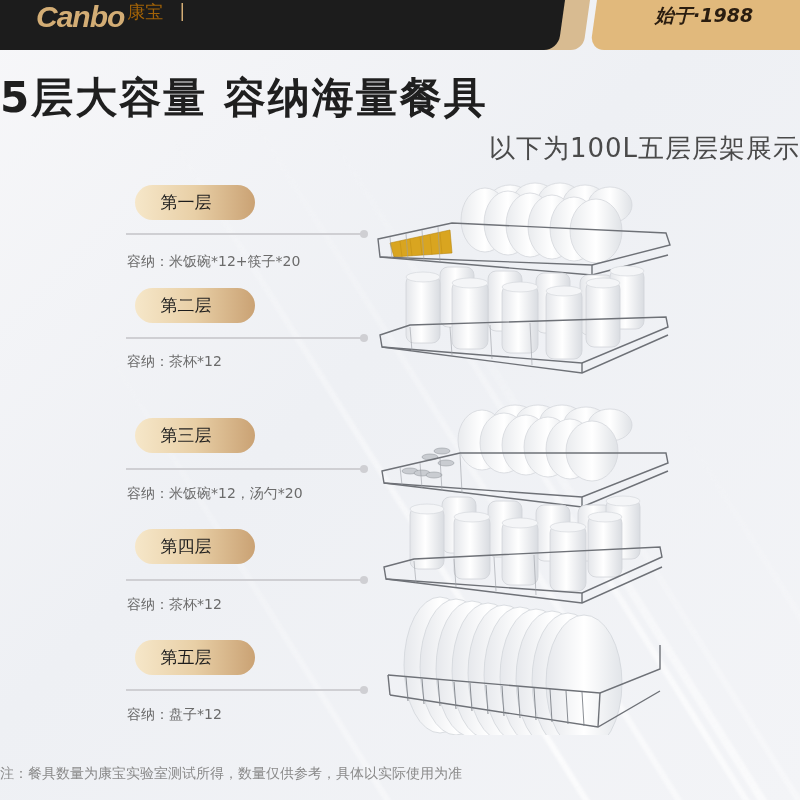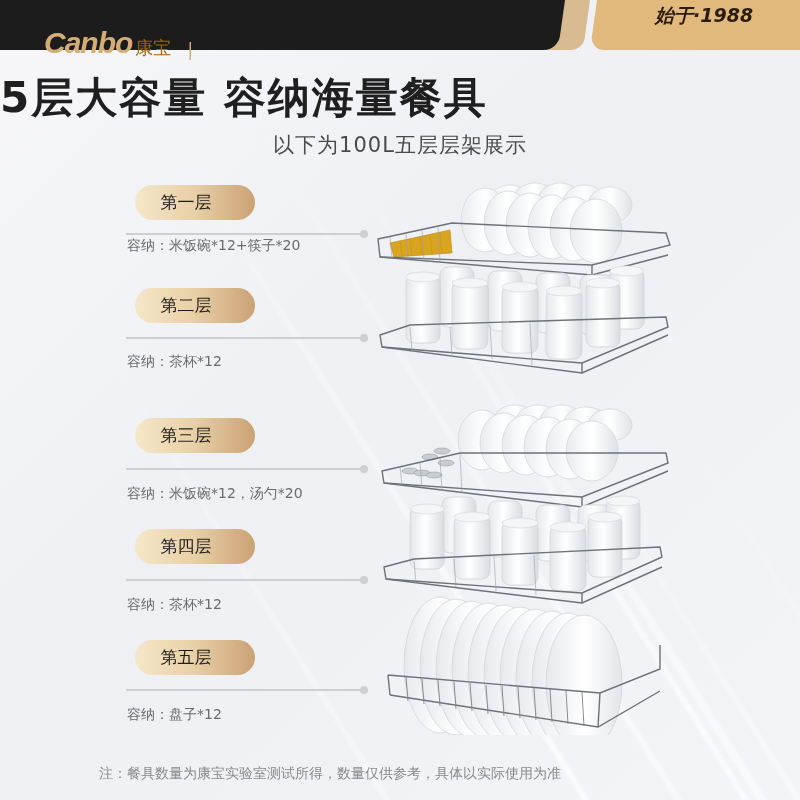--- a/index.html
+++ b/index.html
@@ -44,22 +44,22 @@
     }
     .header-gold {
       position: absolute; left: 597px; top: 0; width: 220px; height: 50px;
       background: #e1b97c;
       border-bottom-left-radius: 14px;
       transform: skewX(-8deg);
       transform-origin: top left;
       z-index: 2;
     }
     .header-content {
-      position: absolute; left: 44px; top: 0; height: 60px;
-      display: flex; align-items: flex-end; z-index: 4; color: #d7b27b;
+      position: absolute; left: 36px; top: 0; height: 60px;
+      display: flex; align-items: flex-start; z-index: 4; color: #d7b27b;
     }
     .brand-latin {
       font-family: "Liberation Sans", sans-serif;
       font-style: italic; font-weight: bold;
       font-size: 30px; letter-spacing: -1px; color: #d3ad75;
     }
     .brand-cn { font-size: 18px; margin-left: 3px; color: #a16207; }
     .brand-sep { margin: 0 14px 0 16px; font-size: 18px; color: #d3ad75; font-style: italic; }
     .brand-slogan { font-size: 17px; font-weight: bold; font-style: italic; color: #d3ad75; letter-spacing: 1px; }
     .header-since {
@@ -67,22 +67,22 @@
       display: flex; align-items: center;
       font-size: 19px; font-weight: bold; font-style: italic; color: #2a1d10;
     }
 
     
     .title {
       position: absolute; left: 0; top: 70px; width: 732px; text-align: left;
       font-size: 42px; font-weight: bold; color: #1f1f1f; letter-spacing: 2px;
     }
     .subtitle {
-      position: absolute; left: 0; top: 131px; width: 800px; text-align: center;
-      font-size: 21px; color: #4a4a4a; letter-spacing: 1px;
+      position: absolute; left: 0; top: 131px; width: 800px; text-align: right;
+      font-size: 26px; color: #4a4a4a; letter-spacing: 1px;
     }
 
     
     .shelf-badge {
       position: absolute; left: 135px; width: 120px; height: 35px;
       border-radius: 18px;
       background: linear-gradient(90deg, #f6e7c9 0%, #e8cfa6 50%, #caa274 100%);
       display: flex; align-items: center; justify-content: center;
       font-size: 17px; color: #1c1c1c; padding-right: 18px;
     }
@@ -93,21 +93,21 @@
       content: ""; position: absolute; right: -4px; top: -3px;
       width: 8px; height: 8px; border-radius: 50%; background: #cfcfd3;
     }
     .shelf-capacity {
       position: absolute; left: 127px; font-size: 14px; color: #6b6b6b; white-space: nowrap;
     }
 
     
     .rack-area { position: absolute; left: 370px; top: 175px; width: 310px; height: 560px; }
     .note {
-      position: absolute; left: 0; top: 765px; width: 660px; text-align: center;
+      position: absolute; left: 0; top: 765px; width: 660px; 
       font-size: 14px; color: #8a8a8a;
     }
   </style>
 </head>
 <body>
 
 <div class="streaks">
   <div class="streak" style="left:170px; top:140px; opacity:0.8;"></div>
   <div class="streak" style="left:250px; top:120px; opacity:0.6;"></div>
   <div class="streak" style="left:330px; top:140px; opacity:0.7;"></div>
@@ -128,21 +128,21 @@
     <span class="brand-sep">|</span>
   </div>
   <div class="header-since">始于·1988</div>
 </div>
 
 <div class="title">5层大容量  容纳海量餐具</div>
 <div class="subtitle">以下为100L五层层架展示</div>
 
 <div class="shelf-badge" style="top:185px;">第一层</div>
 <div class="shelf-divider" style="top:233px;"></div>
-<div class="shelf-capacity" style="top:237px;">容纳：米饭碗*12+筷子*20</div>
+<div class="shelf-capacity" style="top:253px;">容纳：米饭碗*12+筷子*20</div>
 
 <div class="shelf-badge" style="top:288px;">第二层</div>
 <div class="shelf-divider" style="top:337px;"></div>
 <div class="shelf-capacity" style="top:353px;">容纳：茶杯*12</div>
 
 <div class="shelf-badge" style="top:418px;">第三层</div>
 <div class="shelf-divider" style="top:468px;"></div>
 <div class="shelf-capacity" style="top:485px;">容纳：米饭碗*12，汤勺*20</div>
 
 <div class="shelf-badge" style="top:529px;">第四层</div>

